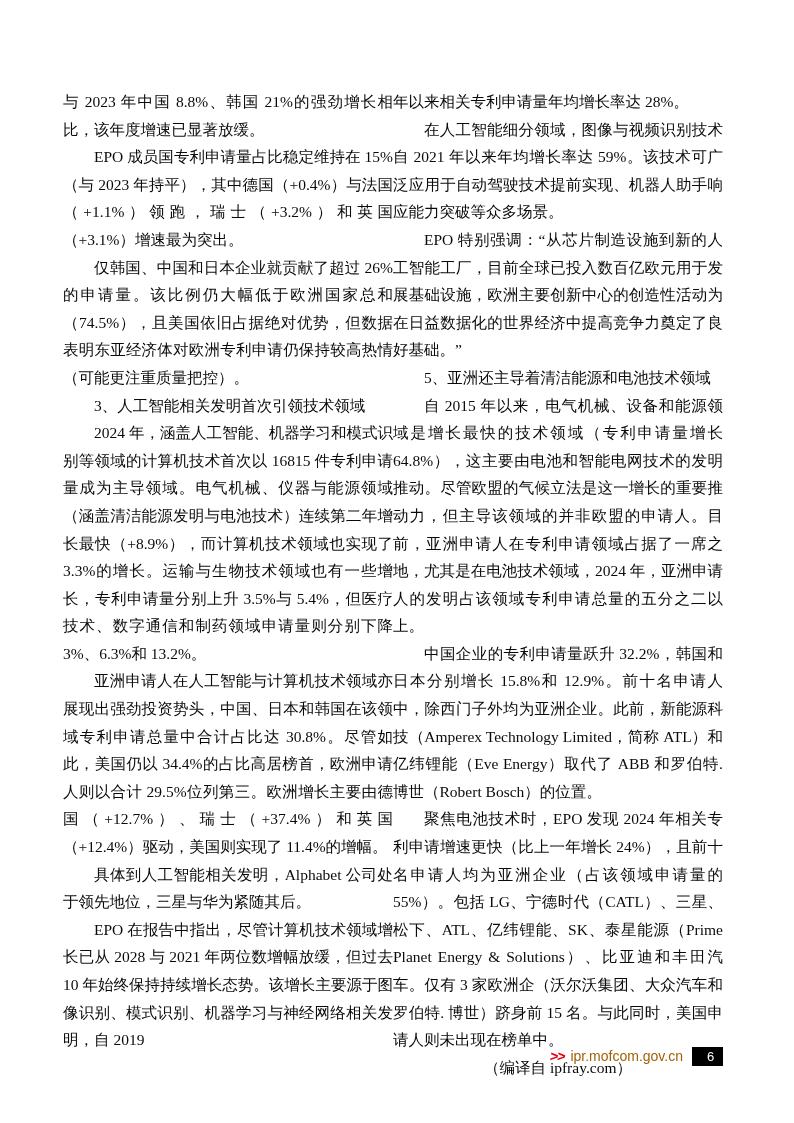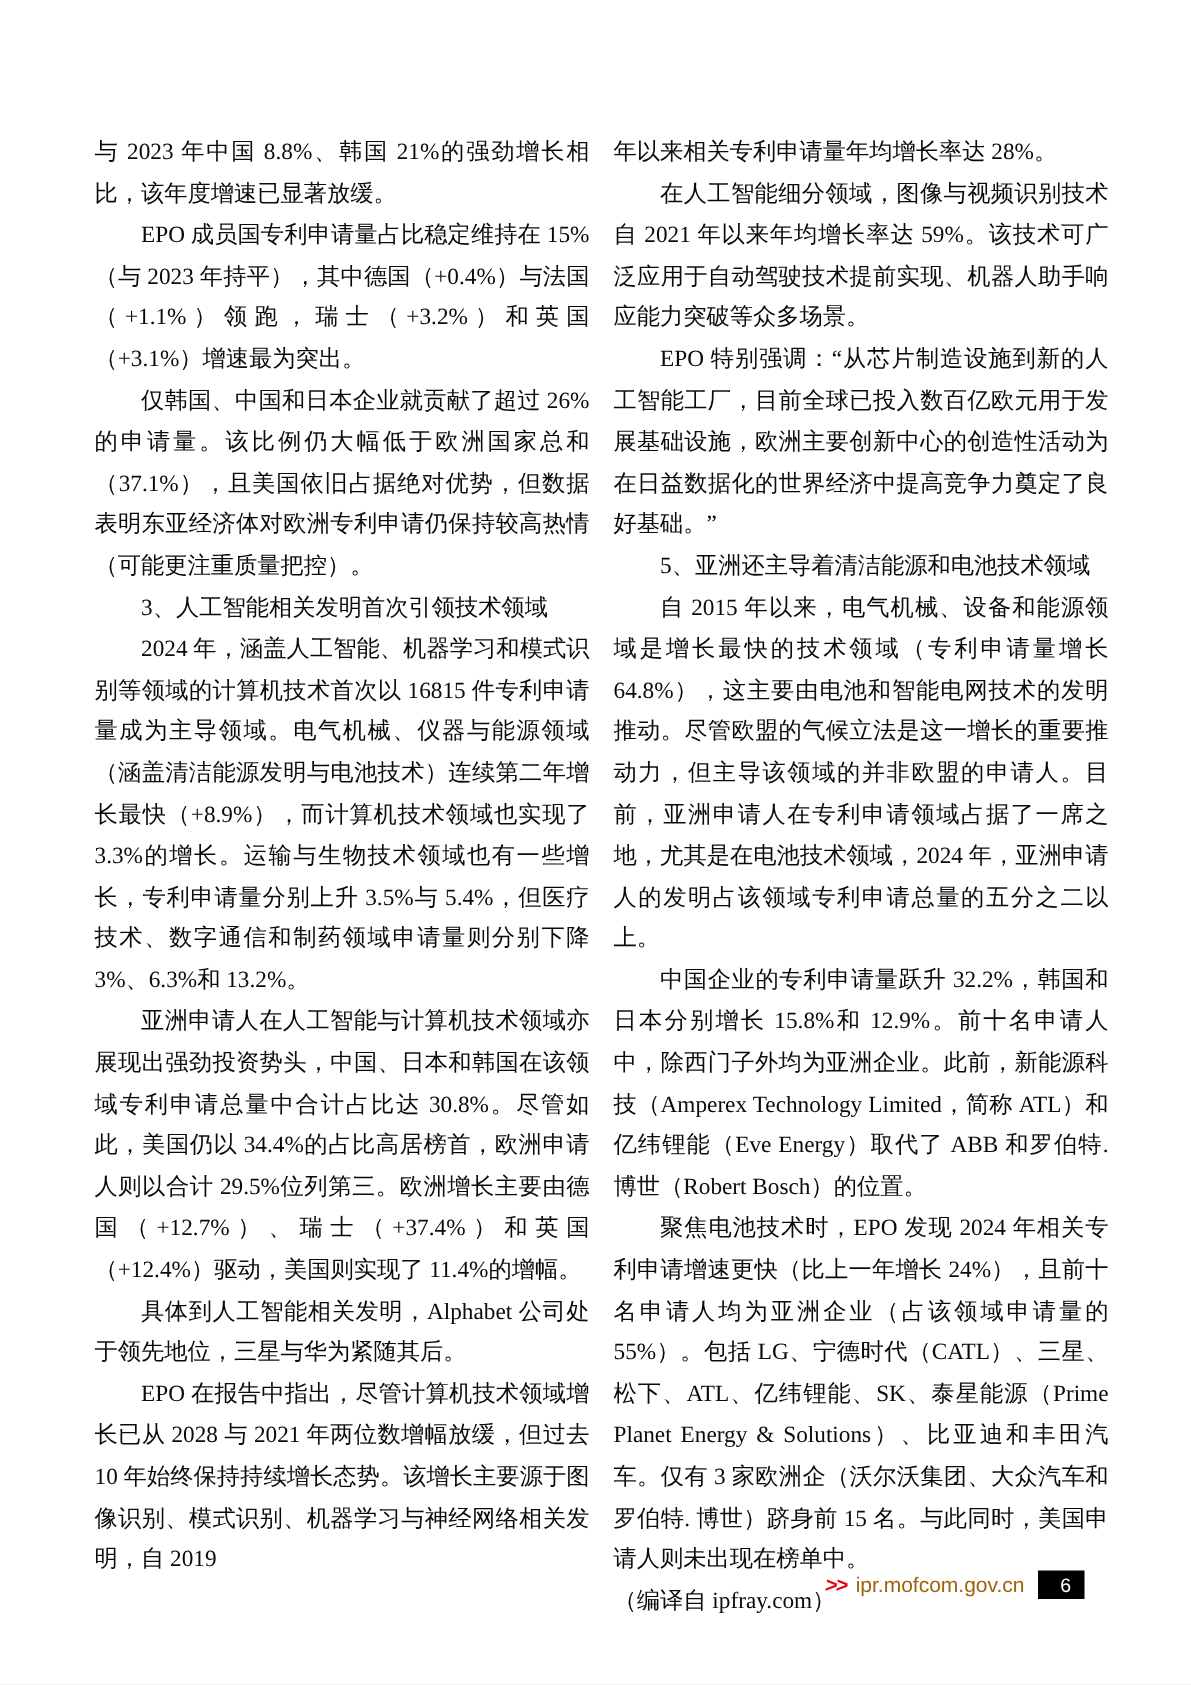--- a/index.html
+++ b/index.html
@@ -16,41 +16,40 @@
     font-family: "Liberation Serif", "DejaVu Serif", serif;
     color: #0a0a0a;
     overflow: hidden;
   }
   .columns {
     position: absolute;
     left: 63px;
     top: 88px;
     width: 676px;
     display: flex;
-    gap: 16px;
   }
   .column {
     width: 330px;
     font-size: 15.5px;
     line-height: 27.6px;
     text-align: justify;
     text-justify: inter-character;
   }
   .column p {
     margin: 0;
     padding: 0;
     text-indent: 2em;
     word-break: break-word;
   }
   .column p.cont {
     text-indent: 0;
   }
   .column p.source {
     text-indent: 0;
-    text-align: left;
+    text-align: center;
   }
   .footer {
     position: absolute;
     top: 1046px;
     right: 71px;
     height: 20px;
     display: flex;
     align-items: center;
     font-family: "Liberation Sans", "DejaVu Sans", sans-serif;
   }
@@ -81,21 +80,21 @@
 </head>
 <body>
 
 <div class="page">
 
   <div class="columns">
 
     <div class="column">
       <p class="cont">与 2023 年中国 8.8%、韩国 21%的强劲增长相比，该年度增速已显著放缓。</p>
       <p>EPO 成员国专利申请量占比稳定维持在 15%（与 2023 年持平），其中德国（+0.4%）与法国（+1.1%）领跑，瑞士（+3.2%）和英国（+3.1%）增速最为突出。</p>
-      <p>仅韩国、中国和日本企业就贡献了超过 26%的申请量。该比例仍大幅低于欧洲国家总和（37.1%），且美国依旧占据绝对优势，但数据表明东亚经济体对欧洲专利申请仍保持较高热情（可能更注重质量把控）。</p>
+      <p>仅韩国、中国和日本企业就贡献了超过 26%的申请量。该比例仍大幅低于欧洲国家总和（74.5%），且美国依旧占据绝对优势，但数据表明东亚经济体对欧洲专利申请仍保持较高热情（可能更注重质量把控）。</p>
       <p class="heading">3、人工智能相关发明首次引领技术领域</p>
       <p>2024 年，涵盖人工智能、机器学习和模式识别等领域的计算机技术首次以 16815 件专利申请量成为主导领域。电气机械、仪器与能源领域（涵盖清洁能源发明与电池技术）连续第二年增长最快（+8.9%），而计算机技术领域也实现了 3.3%的增长。运输与生物技术领域也有一些增长，专利申请量分别上升 3.5%与 5.4%，但医疗技术、数字通信和制药领域申请量则分别下降 3%、6.3%和 13.2%。</p>
       <p>亚洲申请人在人工智能与计算机技术领域亦展现出强劲投资势头，中国、日本和韩国在该领域专利申请总量中合计占比达 30.8%。尽管如此，美国仍以 34.4%的占比高居榜首，欧洲申请人则以合计 29.5%位列第三。欧洲增长主要由德国（+12.7%）、瑞士（+37.4%）和英国（+12.4%）驱动，美国则实现了 11.4%的增幅。</p>
       <p>具体到人工智能相关发明，Alphabet 公司处于领先地位，三星与华为紧随其后。</p>
       <p>EPO 在报告中指出，尽管计算机技术领域增长已从 2028 与 2021 年两位数增幅放缓，但过去 10 年始终保持持续增长态势。该增长主要源于图像识别、模式识别、机器学习与神经网络相关发明，自 2019</p>
     </div>
 
     <div class="column">
       <p class="cont">年以来相关专利申请量年均增长率达 28%。</p>
       <p>在人工智能细分领域，图像与视频识别技术自 2021 年以来年均增长率达 59%。该技术可广泛应用于自动驾驶技术提前实现、机器人助手响应能力突破等众多场景。</p>

